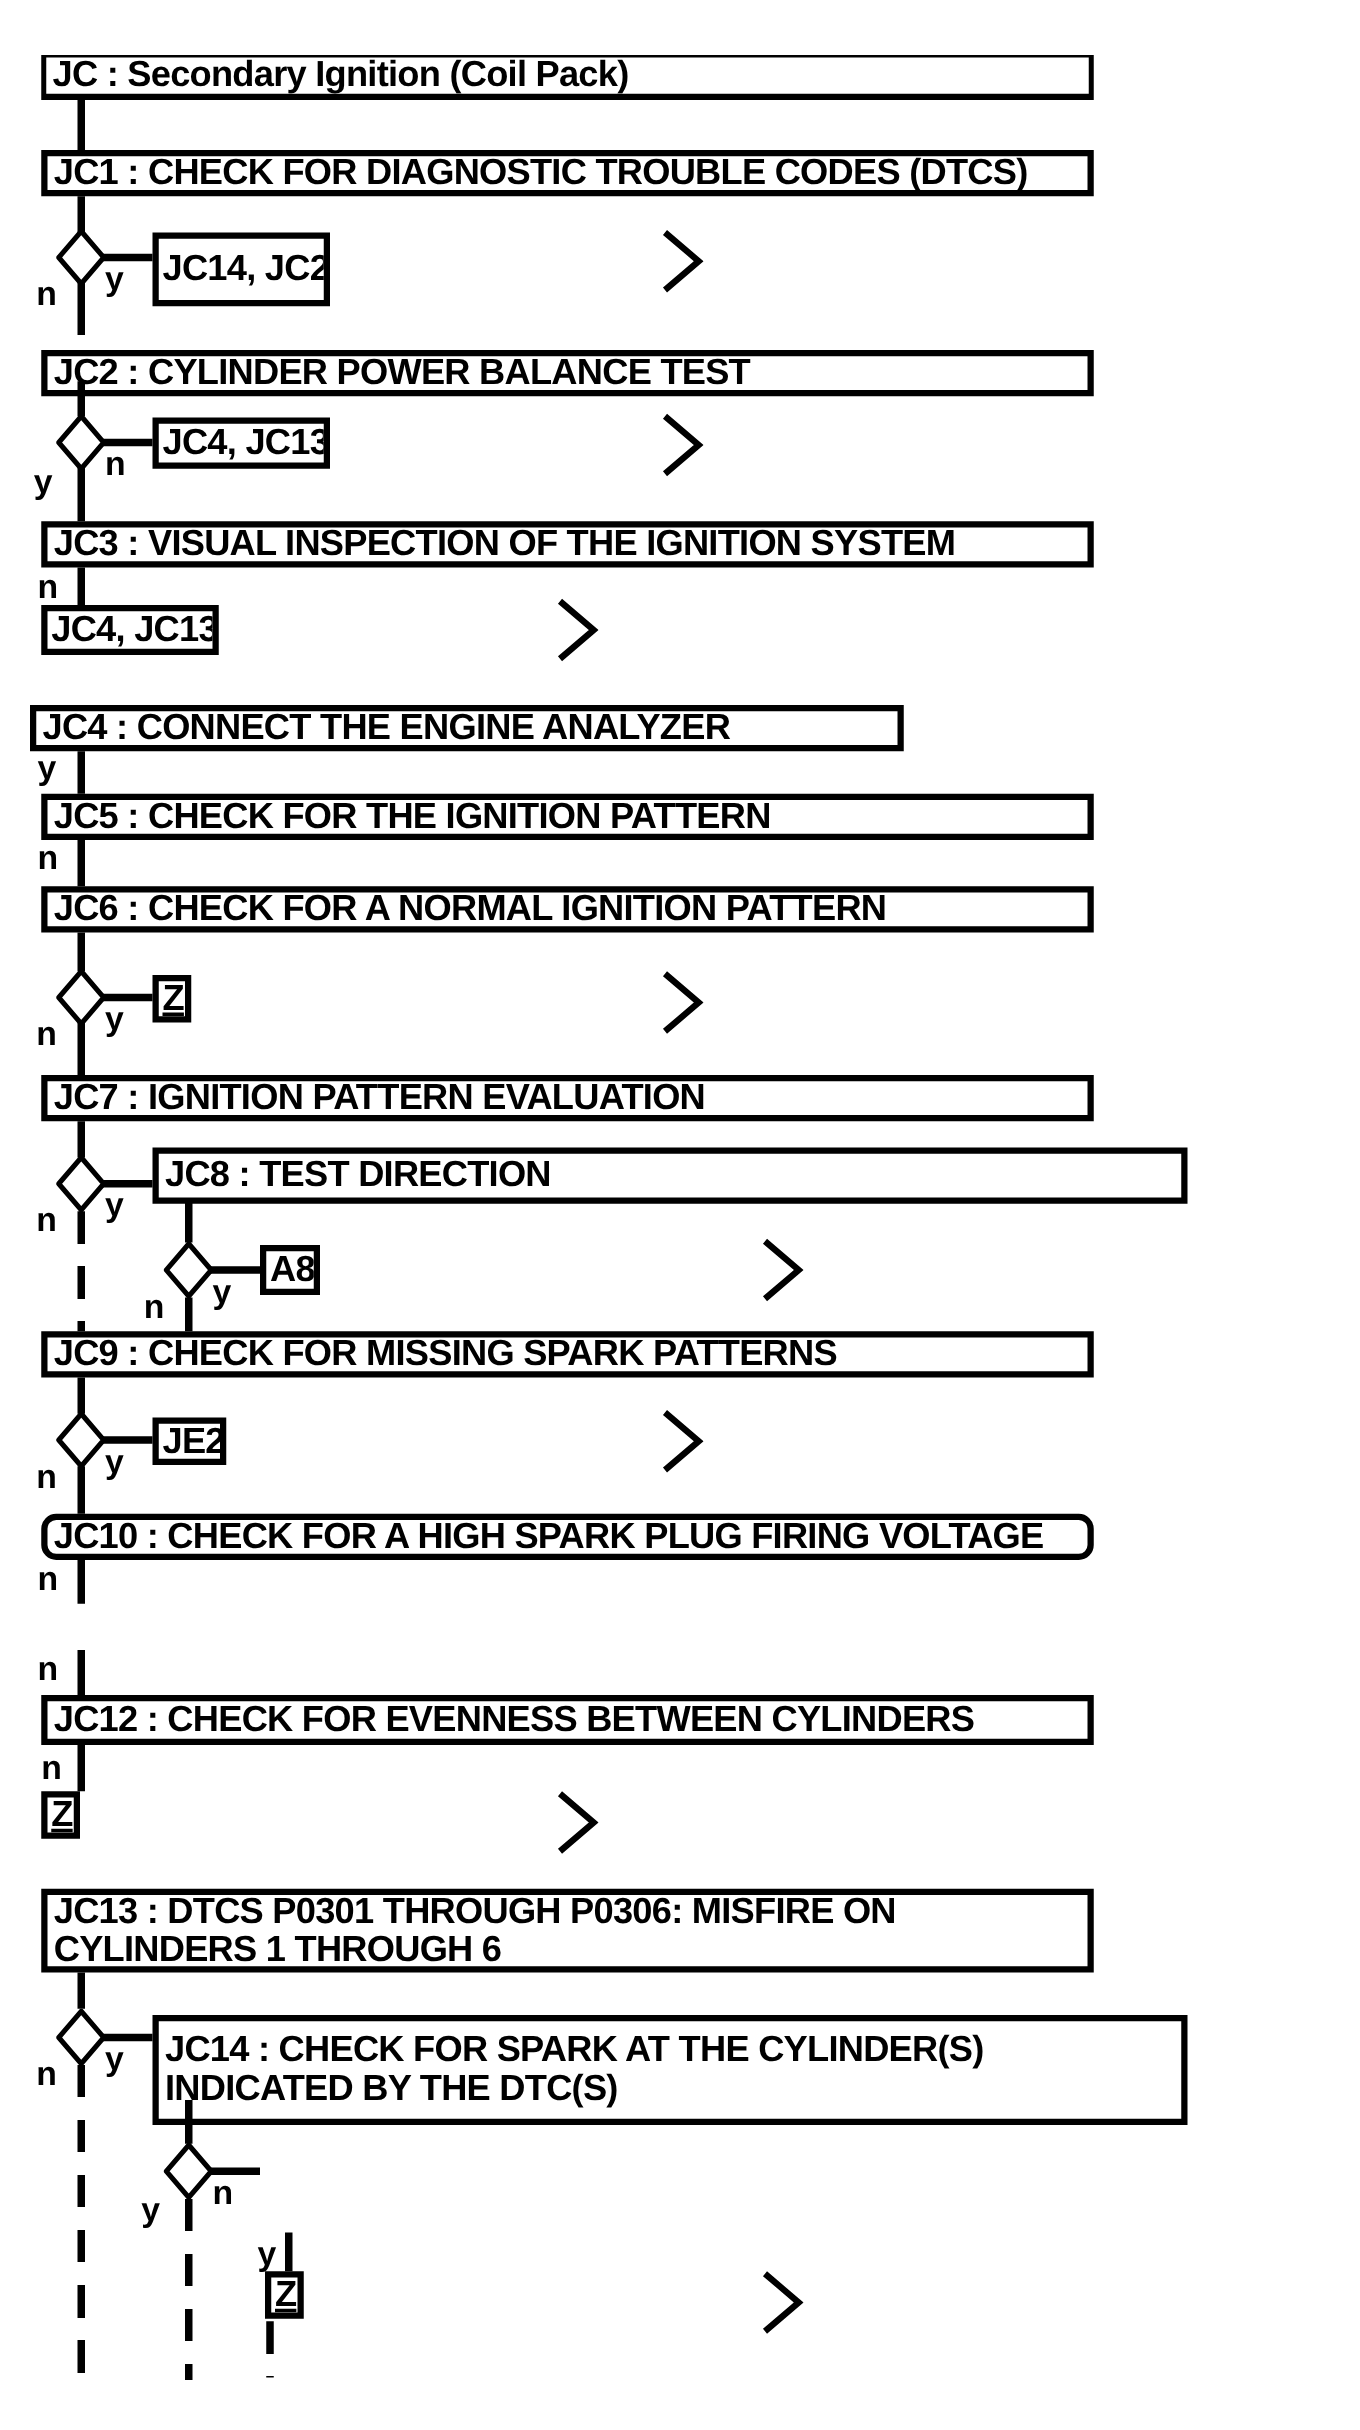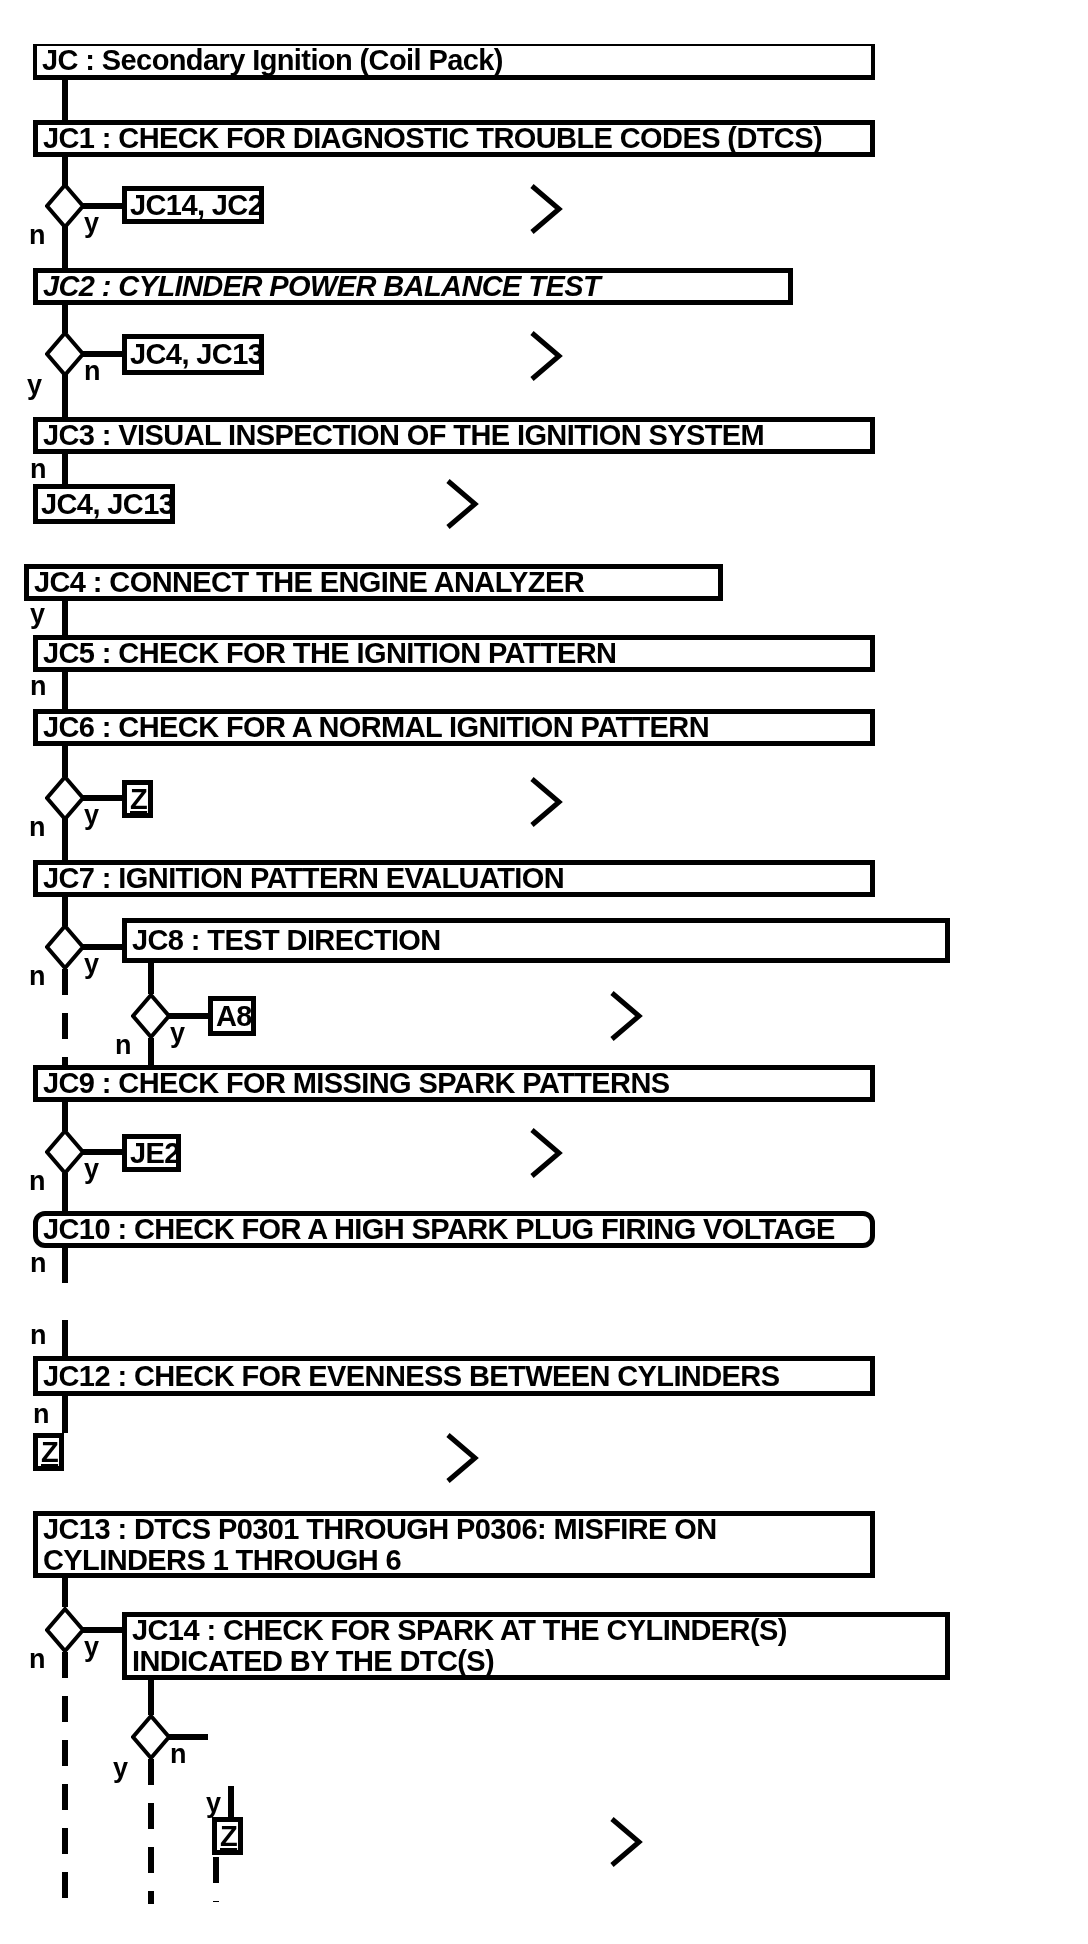--- a/index.html
+++ b/index.html
@@ -55,34 +55,34 @@
   .diamond{position:absolute;width:40px;height:46px;}
   .chev{position:absolute;width:34px;height:52px;}
 </style>
 </head>
 <body>
 
 <div id="canvas">
 
   <div class="box title" style="left:33px;top:44px;width:842px;height:36px;">JC : Secondary Ignition (Coil Pack)</div>
   <div class="box" style="left:33px;top:120px;width:842px;height:37px;">JC1 : CHECK FOR DIAGNOSTIC TROUBLE CODES (DTCS)</div>
-  <div class="box" style="left:33px;top:268px;width:760px;height:37px;font-style:italic;">JC2 : CYLINDER POWER BALANCE TEST</div>
+  <div class="box" style="left:33px;top:280px;width:842px;height:37px;">JC2 : CYLINDER POWER BALANCE TEST</div>
   <div class="box" style="left:33px;top:417px;width:842px;height:37px;">JC3 : VISUAL INSPECTION OF THE IGNITION SYSTEM</div>
   <div class="box" style="left:24px;top:564px;width:699px;height:37px;">JC4 : CONNECT THE ENGINE ANALYZER</div>
   <div class="box" style="left:33px;top:635px;width:842px;height:37px;">JC5 : CHECK FOR THE IGNITION PATTERN</div>
   <div class="box" style="left:33px;top:709px;width:842px;height:37px;">JC6 : CHECK FOR A NORMAL IGNITION PATTERN</div>
   <div class="box" style="left:33px;top:860px;width:842px;height:37px;">JC7 : IGNITION PATTERN EVALUATION</div>
   <div class="box" style="left:122px;top:918px;width:828px;height:45px;">JC8 : TEST DIRECTION</div>
   <div class="box" style="left:33px;top:1065px;width:842px;height:37px;">JC9 : CHECK FOR MISSING SPARK PATTERNS</div>
   <div class="box" style="left:33px;top:1211px;width:842px;height:37px;border-radius:12px;">JC10 : CHECK FOR A HIGH SPARK PLUG FIRING VOLTAGE</div>
   <div class="box" style="left:33px;top:1356px;width:842px;height:40px;">JC12 : CHECK FOR EVENNESS BETWEEN CYLINDERS</div>
   <div class="box two" style="left:33px;top:1511px;width:842px;height:67px;">JC13 : DTCS P0301 THROUGH P0306: MISFIRE ON CYLINDERS 1 THROUGH 6</div>
-  <div class="box two" style="left:122px;top:1612px;width:828px;height:68px;">JC14 : CHECK FOR SPARK AT THE CYLINDER(S) INDICATED BY THE DTC(S)</div>
-
-  <div class="refbox" style="left:122px;top:186px;width:142px;height:38px;">JC14, JC2</div>
+  <div class="box two" style="left:122px;top:1612px;width:828px;height:88px;">JC14 : CHECK FOR SPARK AT THE CYLINDER(S) INDICATED BY THE DTC(S)</div>
+
+  <div class="refbox" style="left:122px;top:186px;width:142px;height:59px;">JC14, JC2</div>
   <div class="refbox" style="left:122px;top:334px;width:142px;height:41px;">JC4, JC13</div>
   <div class="refbox" style="left:33px;top:484px;width:142px;height:40px;">JC4, JC13</div>
   <div class="refbox" style="left:122px;top:780px;width:31px;height:38px;">
       <span class="zdeco">Z</span>
     </div>
   <div class="refbox" style="left:208px;top:996px;width:48px;height:40px;">A8</div>
   <div class="refbox" style="left:122px;top:1134px;width:59px;height:38px;">JE2</div>
   <div class="refbox" style="left:33px;top:1433px;width:31px;height:38px;">
       <span class="zdeco">Z</span>
     </div>

